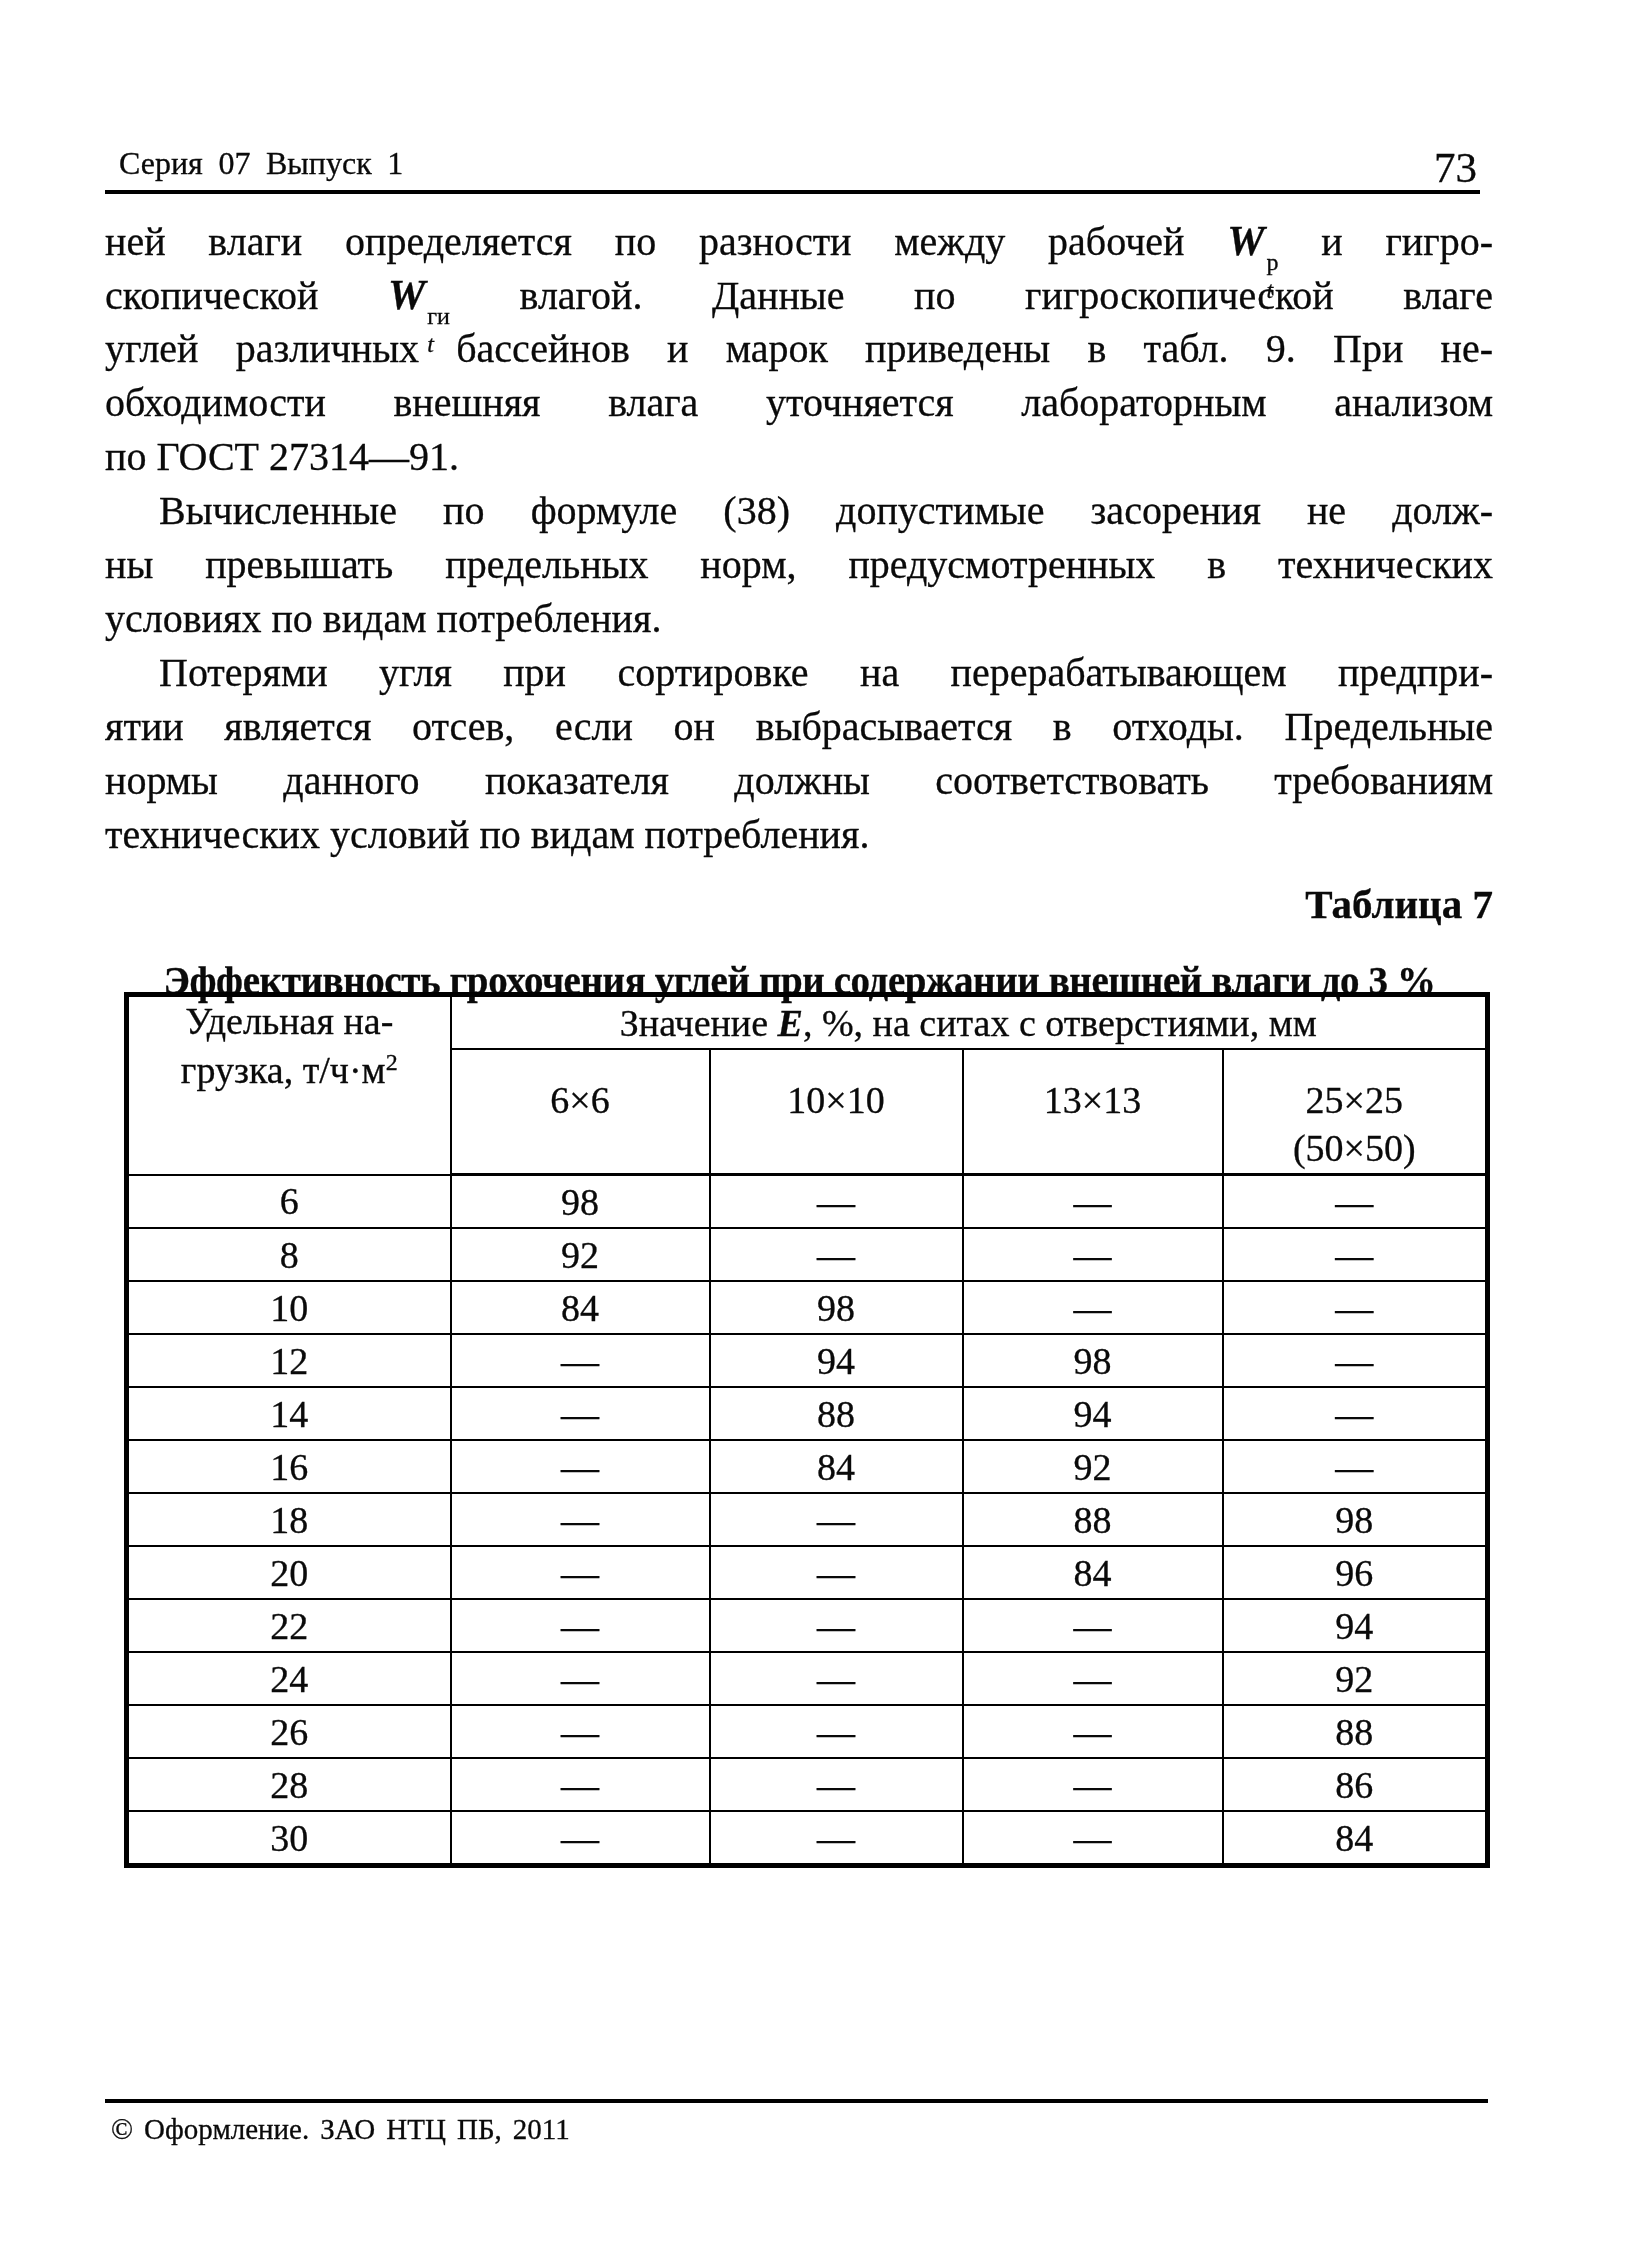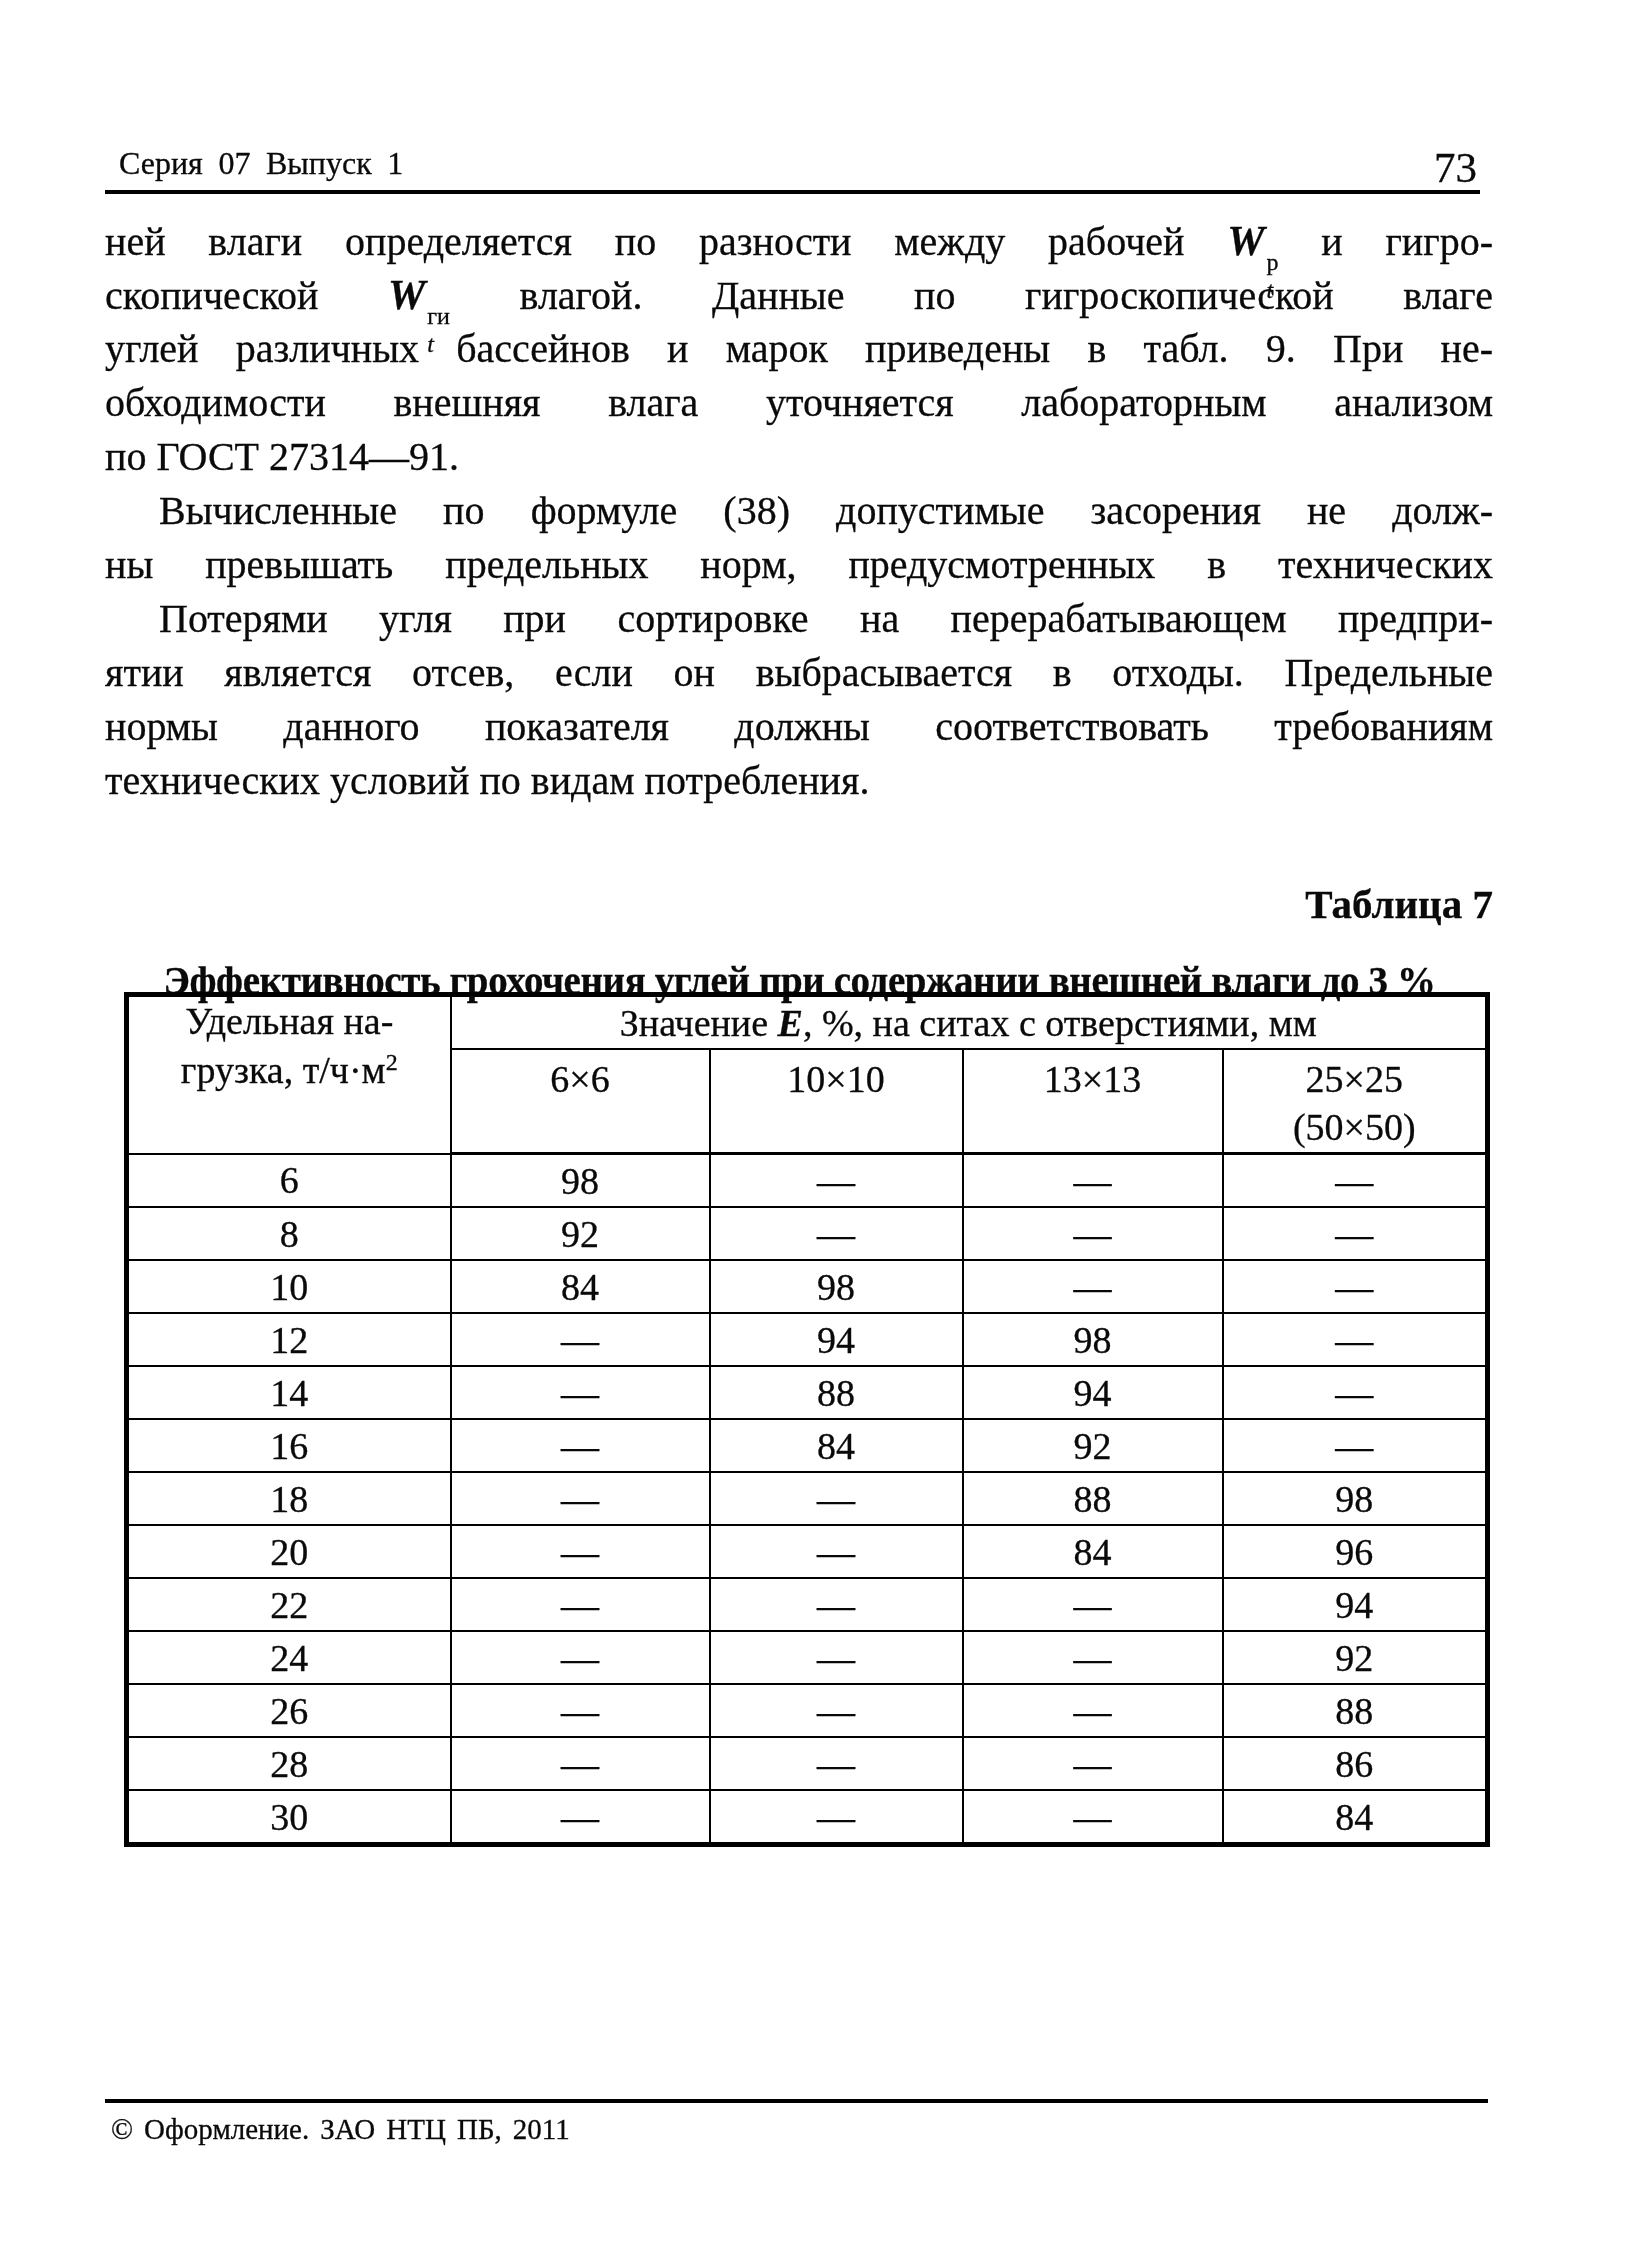--- a/index.html
+++ b/index.html
@@ -69,21 +69,21 @@
   }
   table.grid th, table.grid td {
     border: 2.9px solid #000; padding: 0; text-align: center;
     font-weight: normal; overflow: hidden;
   }
   table.grid { border: 5.7px solid #000; }
   th.load-head {
     vertical-align: top; padding-top: 11.5px; line-height: 1.3;
   }
   tr.span-row th.value-head { height: 51px; vertical-align: middle; }
-  tr.sieve-row th { height: 96px; vertical-align: top; padding-top: 6px; border-bottom-width: 3.8px; line-height: 1.25; }
+  tr.sieve-row th { height: 96px; vertical-align: top; padding-top: 27px; border-bottom-width: 3.8px; line-height: 1.25; }
   th.load-head { border-bottom-width: 3.8px; }
   tbody td { height: 51px; }
   .e-italic { font-style: italic; font-weight: bold; }
   sup.unit { font-size: 24px; vertical-align: 13.4px; letter-spacing: 0; }
 
   
   .foot-rule {
     position: absolute; left: 105px; top: 2099px;
     width: 1383px; height: 3.8px; background: #000;
   }
@@ -108,20 +108,21 @@
           </span></span> <span>и гигро-</span></div>
     <div class="line"><span>скопической</span> <span class="formula"><span class="wsym">W</span><span class="fss">
             <span class="fsup">ги</span>
             <span class="fsub">t</span>
           </span></span> <span>влагой. Данные по гигроскопической влаге</span></div>
     <div class="line">углей различных бассейнов и марок приведены в табл. 9. При не-</div>
     <div class="line">обходимости внешняя влага уточняется лабораторным анализом</div>
     <div class="line last">по ГОСТ 27314—91.</div>
     <div class="line indent">Вычисленные по формуле (38) допустимые засорения не долж-</div>
     <div class="line">ны превышать предельных норм, предусмотренных в технических</div>
+    <div class="line last">условиях по видам потребления.</div>
     <div class="line indent">Потерями угля при сортировке на перерабатывающем предпри-</div>
     <div class="line">ятии является отсев, если он выбрасывается в отходы. Предельные</div>
     <div class="line">нормы данного показателя должны соответствовать требованиям</div>
     <div class="line last">технических условий по видам потребления.</div>
   </div>
 
   <div class="table-label">Таблица 7</div>
   <div class="table-title">Эффективность грохочения углей при содержании внешней влаги до 3 %</div>
 
   <table class="grid">

